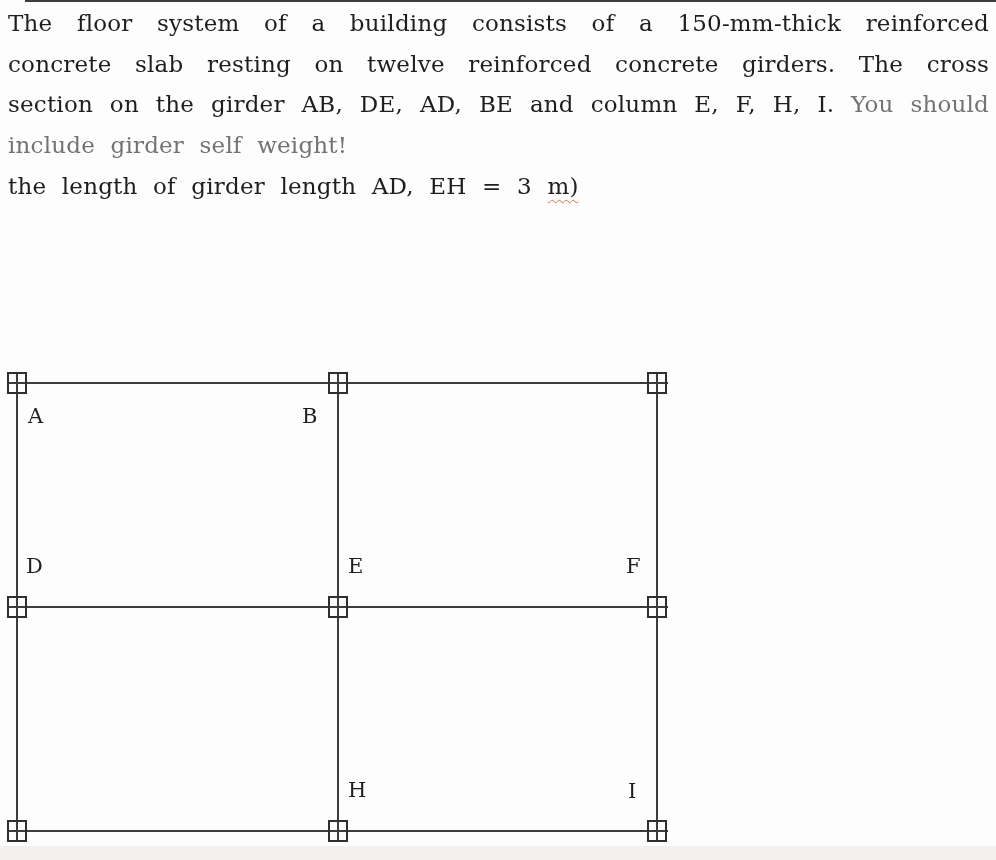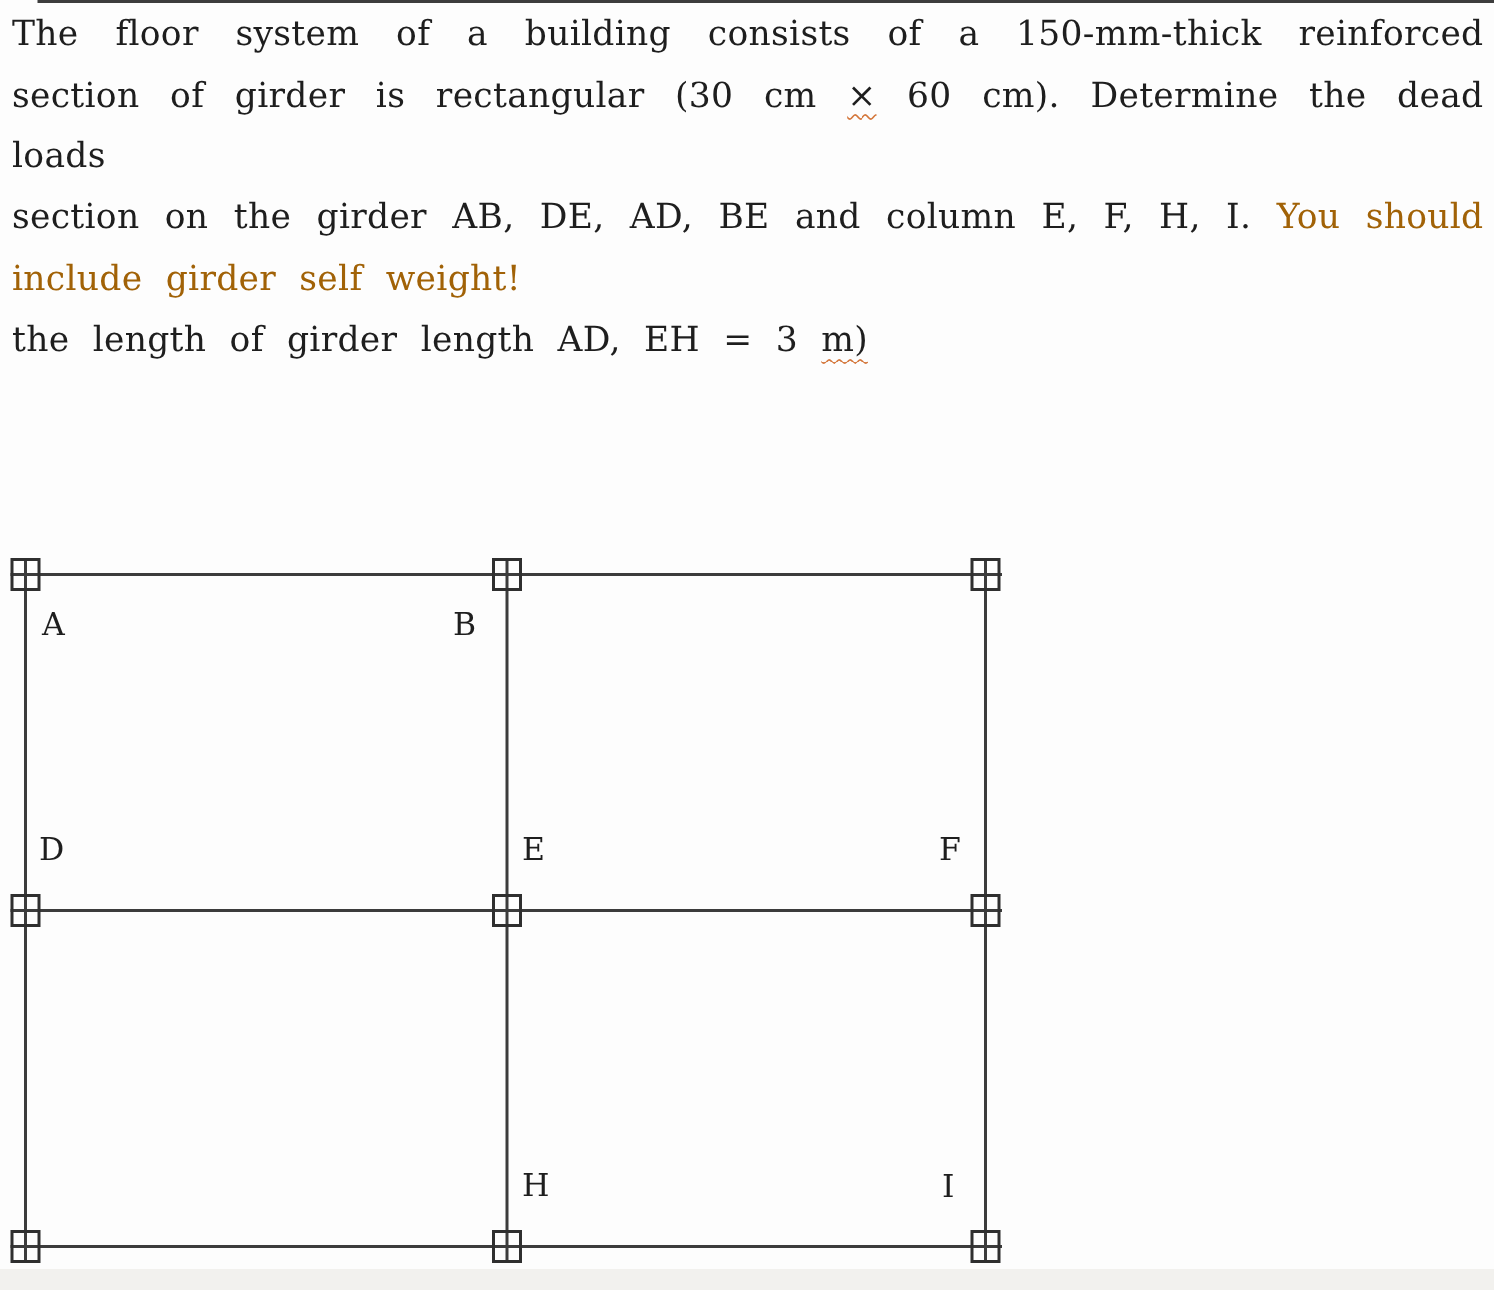--- a/index.html
+++ b/index.html
@@ -35,21 +35,21 @@
     font-size: 23px;
     line-height: 40.7px;
     word-spacing: 8px;
     letter-spacing: 0.2px;
   }
   .t-line { display: block; }
   .just {
     text-align: justify;
     text-align-last: justify;
   }
-  .red { color: #a16207; }
+  .red { color: #737373; }
   .wavy {
     text-decoration-line: underline;
     text-decoration-style: wavy;
     text-decoration-color: #d4763a;
     text-decoration-thickness: 1px;
     text-underline-offset: 5px;
   }
   
   .gridline { position: absolute; background: #3c3c3c; }
   .gv { width: 2px; top: 374px; height: 468px; }
@@ -100,23 +100,21 @@
 
 <div class="page">
 
   <div class="top-crop-line"></div>
 
   <div class="text-block">
     <div class="t-line just">
       <span>The floor system of a building consists of a 150-mm-thick reinforced</span>
     </div>
     <div class="t-line just">
-      <span>section of girder is rectangular (30 cm</span>
-      <span class="wavy">×</span>
-      <span>60 cm). Determine the dead loads</span>
+      <span>concrete slab resting on twelve reinforced concrete girders. The cross</span>
     </div>
     <div class="t-line just">
       <span>section on the girder AB, DE, AD, BE and column E, F, H, I.</span>
       <span class="red">You should</span>
     </div>
     <div class="t-line red">
       <span>include girder self weight!</span>
     </div>
     <div class="t-line">
       <span>the length of girder length AD, EH = 3</span>

